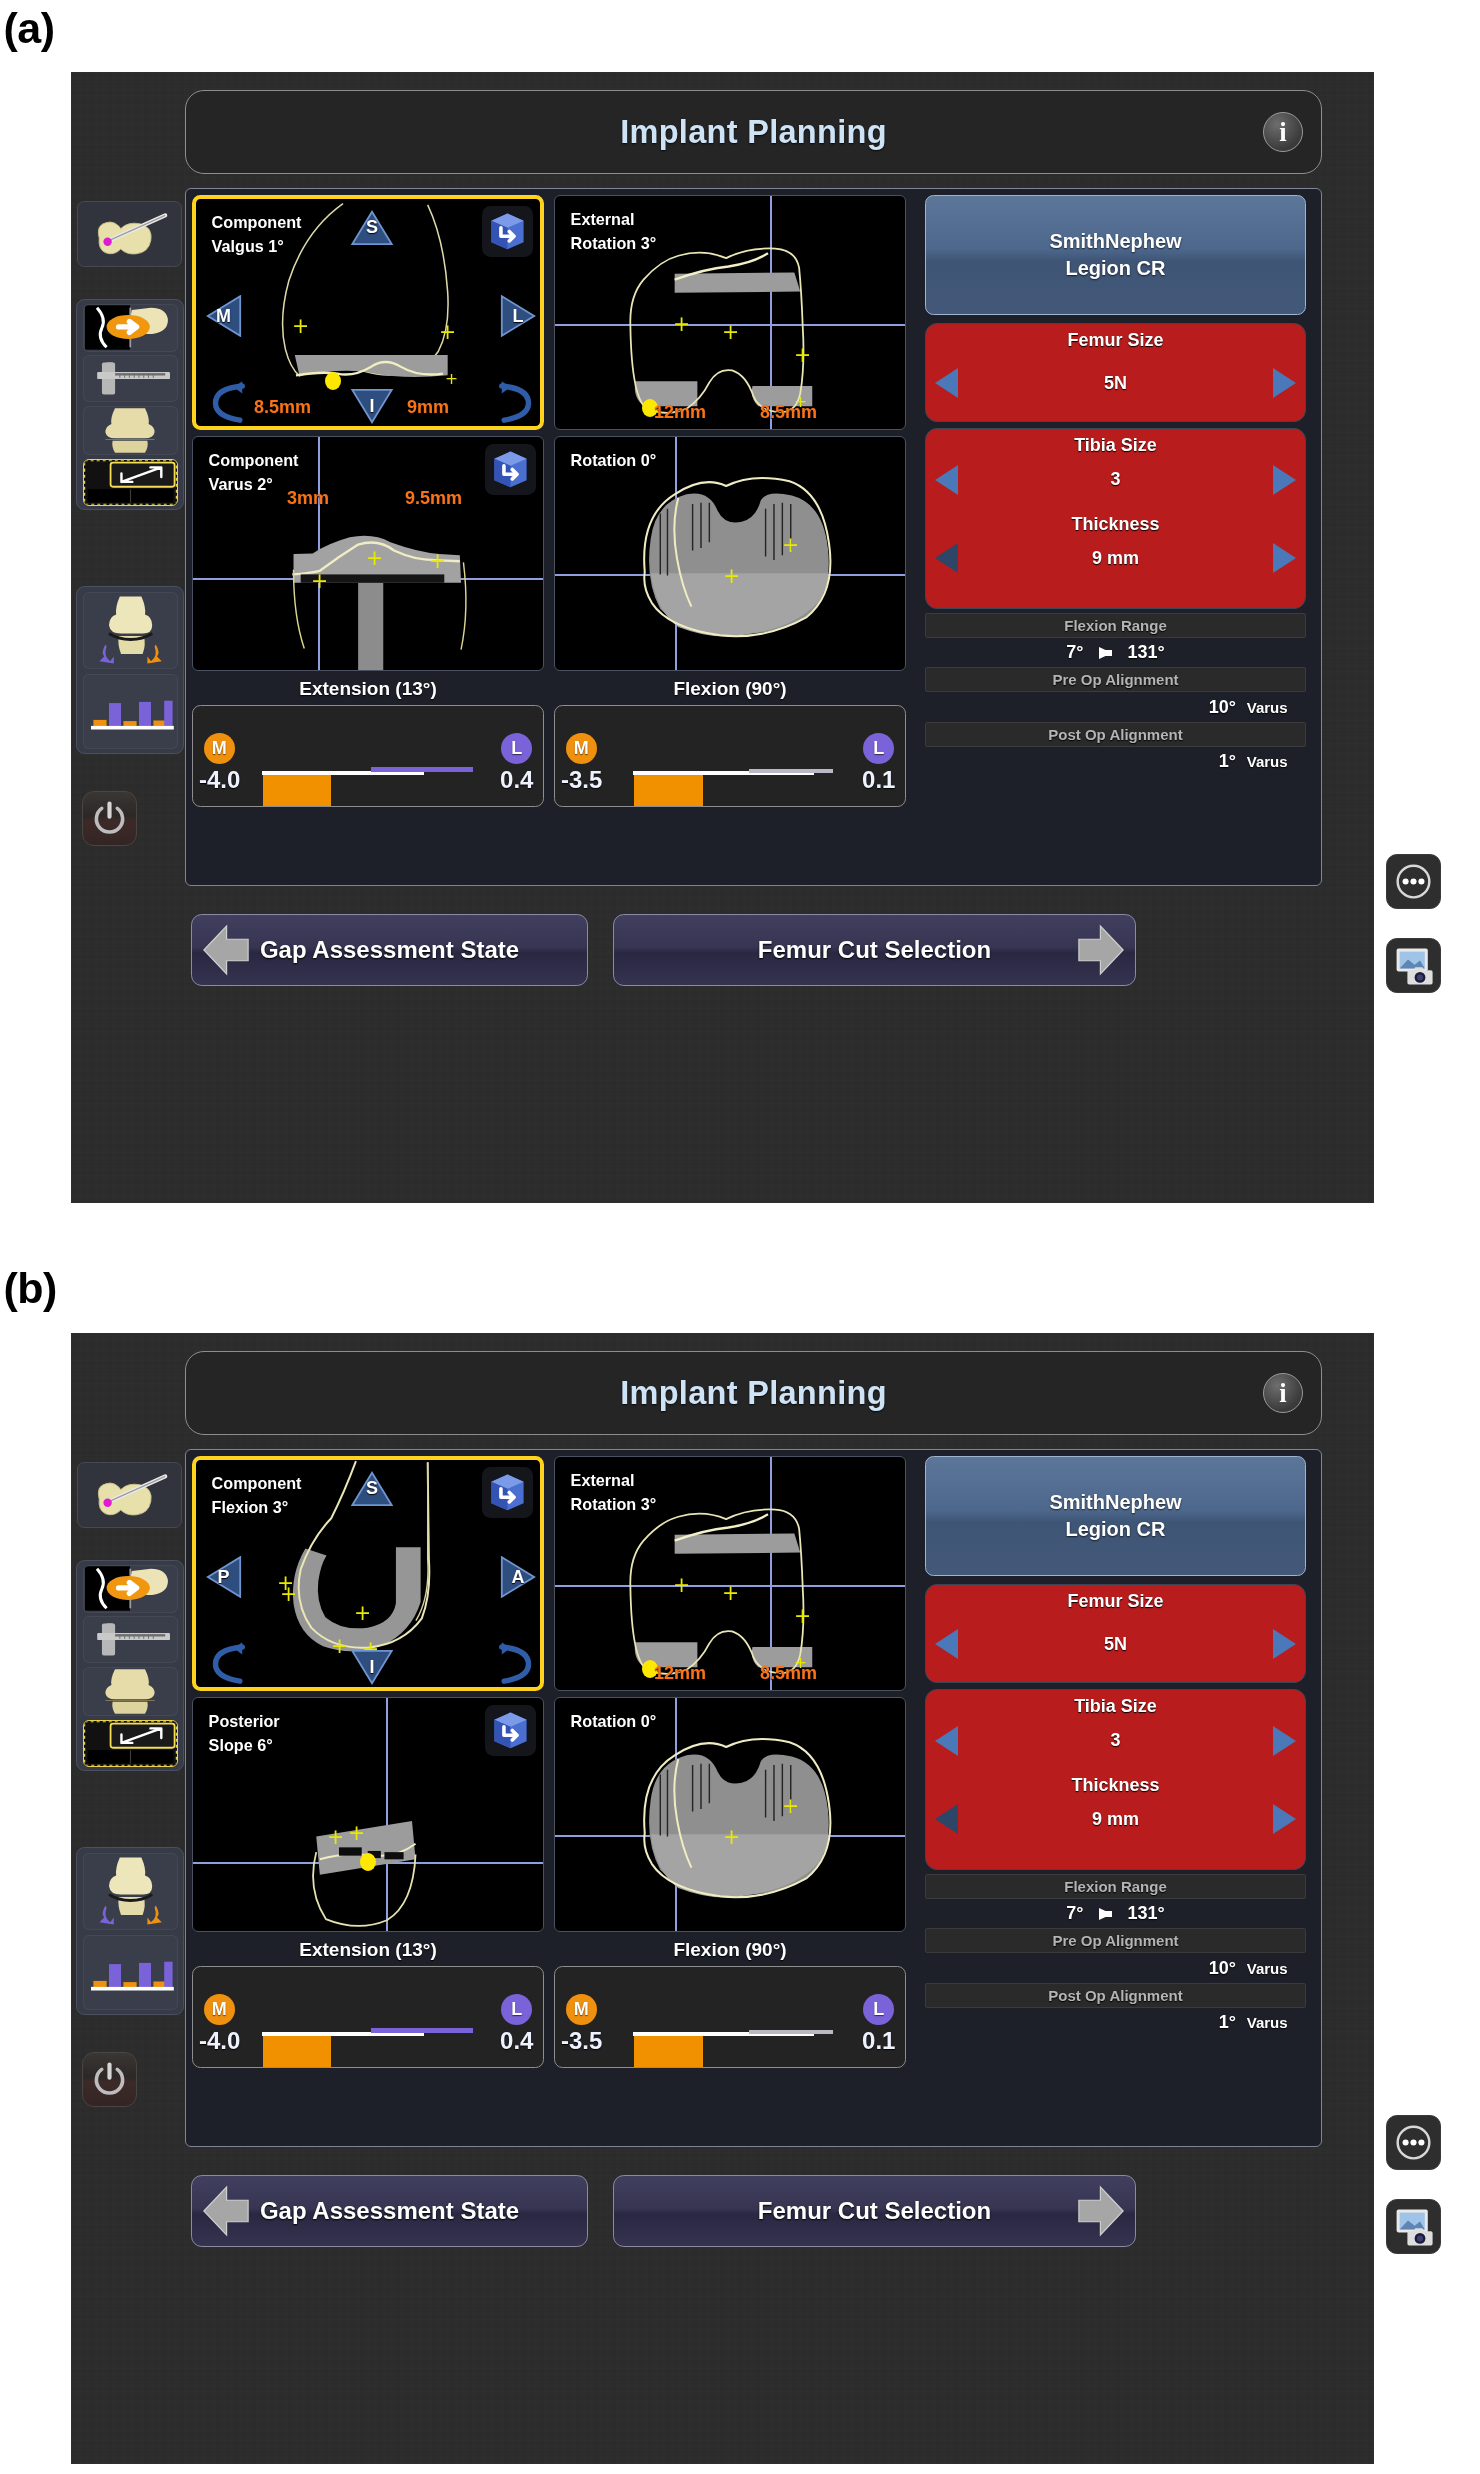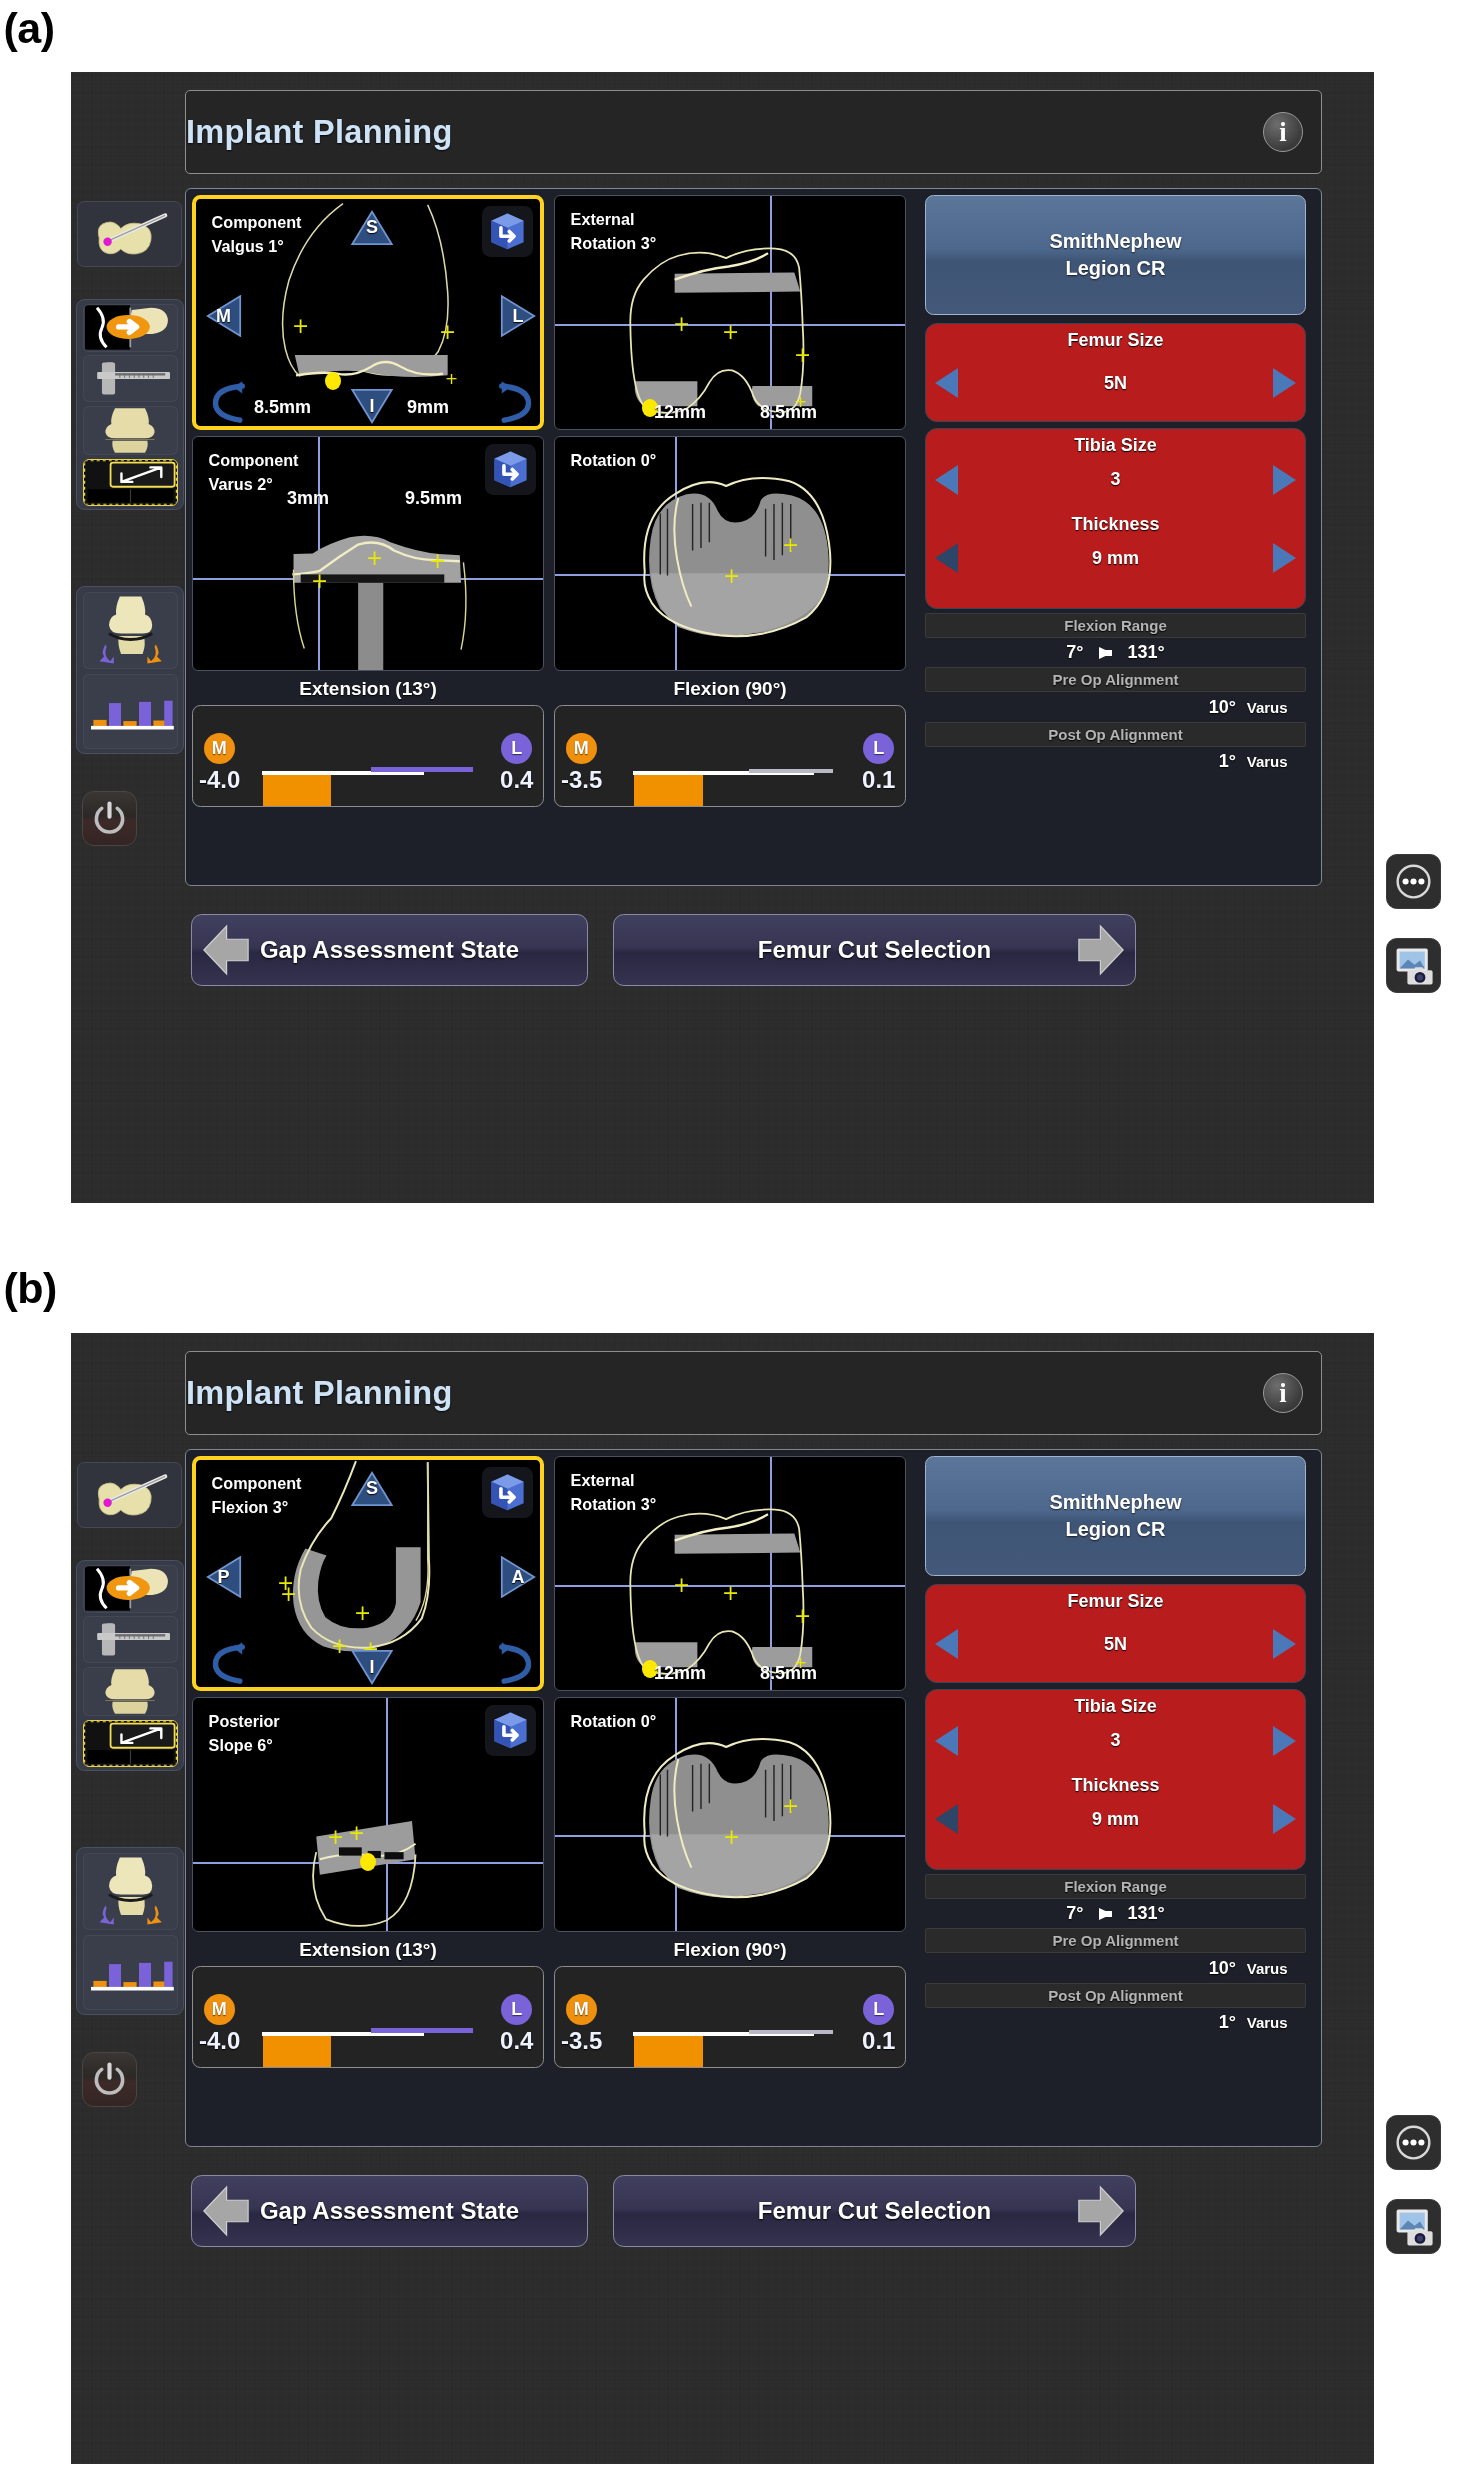--- a/index.html
+++ b/index.html
@@ -26,24 +26,24 @@
       repeating-linear-gradient(0deg, rgba(255,255,255,0.012) 0 0.6px, rgba(0,0,0,0) 0.6px 1.8px),
       repeating-linear-gradient(90deg, rgba(255,255,255,0.012) 0 0.6px, rgba(0,0,0,0) 0.6px 1.8px),
       #2b2b2b;
   }
 
   
   .titlebar {
     position: absolute;
     background: #252525;
     border: 1.2px solid #8e8e8e;
-    border-radius: 5px;
+    border-radius: 19px;
     display: flex;
     align-items: center;
-    justify-content: flex-start;
+    justify-content: center;
   }
   .titlebar .title {
     font-size: 32.5px;
     font-weight: bold;
     color: #cfe3f7;
     letter-spacing: 0.3px;
     text-shadow: 0 1.2px 1.8px rgba(0,0,0,0.8);
   }
   .info-icon {
     position: absolute;
@@ -119,21 +119,21 @@
   .cube-btn {
     position: absolute;
     z-index: 8;
     width: 51px; height: 51px;
     background: #14161c;
     border-radius: 8.4px;
     display: flex; align-items: center; justify-content: center;
   }
   .vp-measure {
     position: absolute;
-    color: #ffffff;
+    color: #f97316;
     font-size: 18px;
     font-weight: bold;
     text-shadow: 0 1.2px 1.2px #000;
     z-index: 7;
     white-space: nowrap;
   }
   .yellow-dot {
     position: absolute;
     width: 15.6px; height: 18px;
     background: #ffe800;

